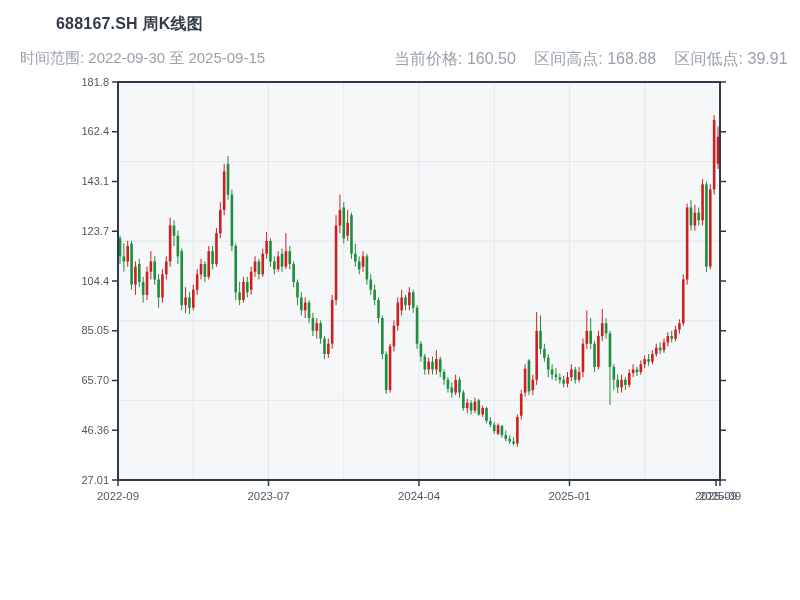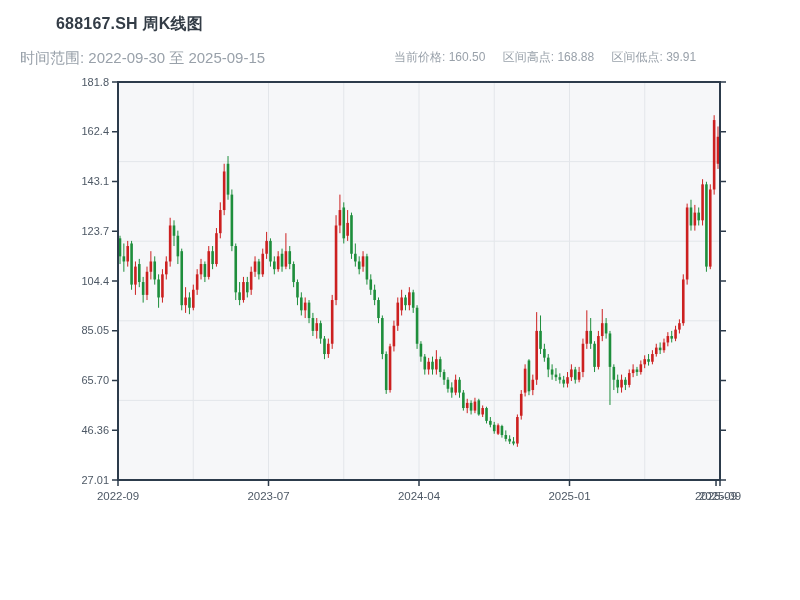--- a/index.html
+++ b/index.html
@@ -11,21 +11,21 @@
   .hdr-title{
     position:absolute;left:20px;top:14px;
     font-size:16px;font-weight:700;color:#333c46;letter-spacing:.2px;margin-left:36px;
   }
   .hdr-sub{
     position:absolute;left:20px;top:49px;
     font-size:15px;color:#99a1aa;
   }
   .hdr-stats{
     position:absolute;left:394px;top:49px;
-    font-size:12px;color:#99a1aa;white-space:nowrap;
+    font-size:16px;color:#99a1aa;white-space:nowrap;
   }
   .hdr-stats .stat{margin-right:14px;}
   .hdr-stats .stat:last-child{margin-right:0;}
   svg{position:absolute;left:0;top:0;}
   text{font-family:"Liberation Sans","DejaVu Sans",sans-serif;}
 </style>
 </head>
 <body>
 
 <div class="hdr-title">688167.SH 周K线图</div>

